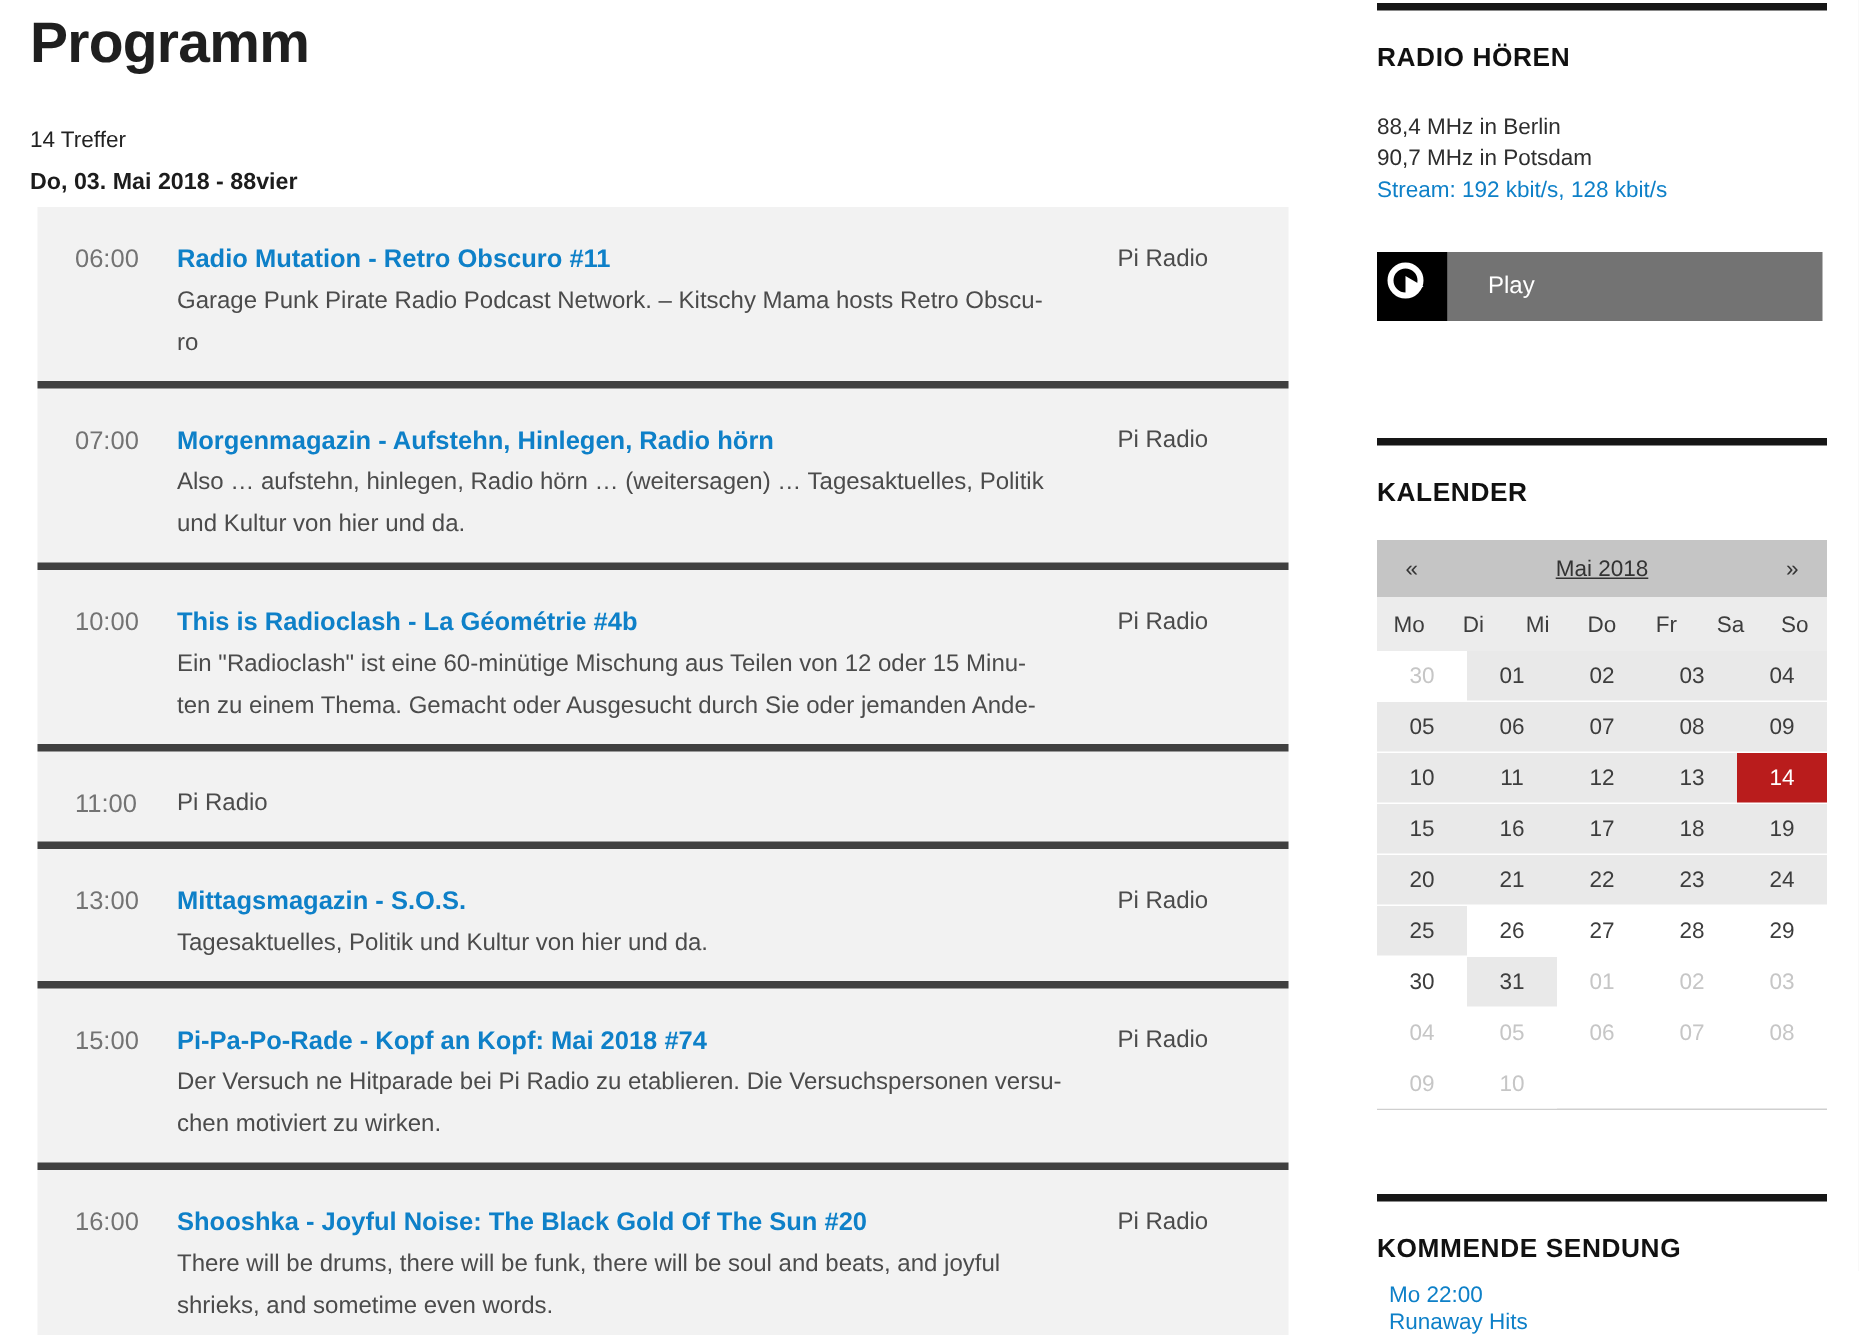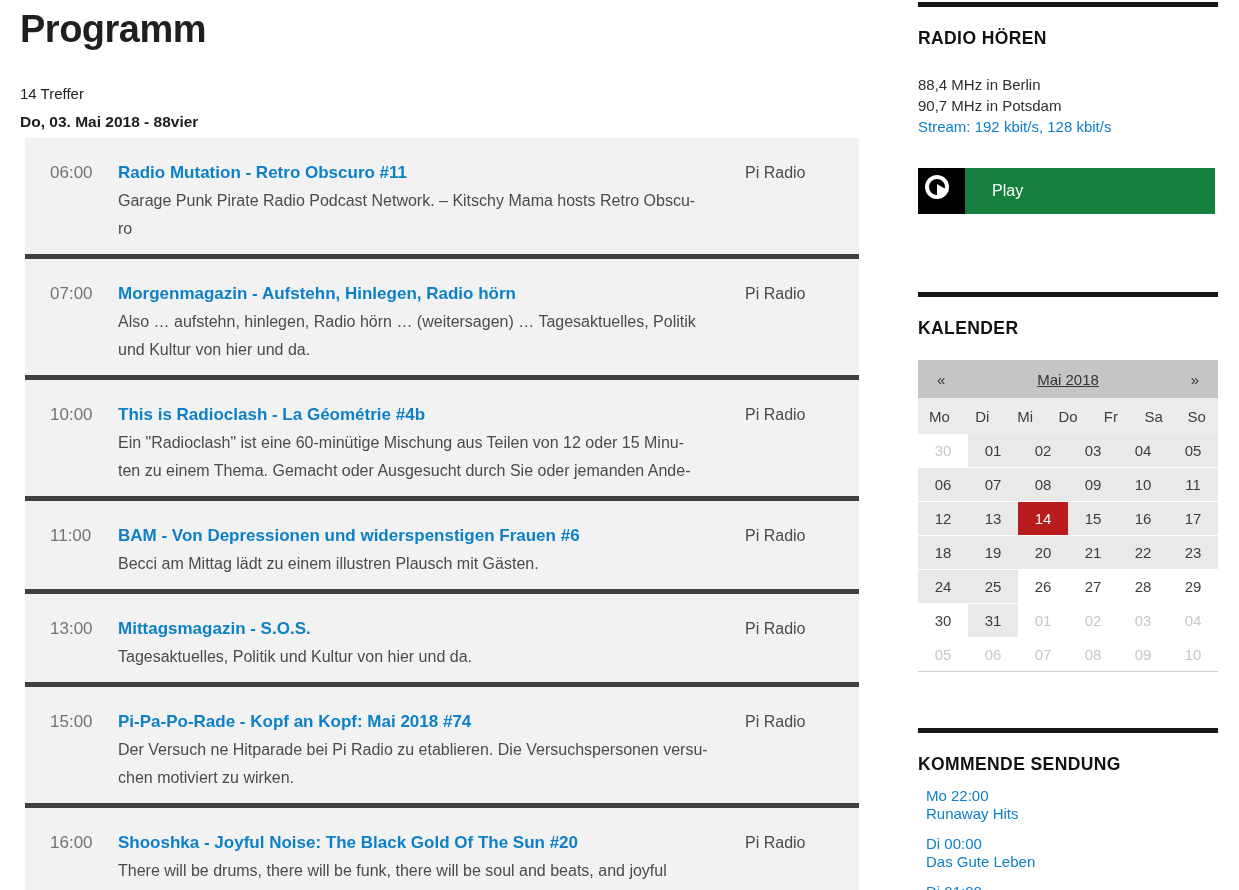--- a/index.html
+++ b/index.html
@@ -50,38 +50,38 @@
   .play-icon-box { width: 47px; flex-shrink: 0; background: #000; position: relative; }
   .play-circle {
     position: absolute; left: 7px; top: 7px; width: 24px; height: 24px;
     border: 4px solid #fff; border-radius: 50%;
   }
   .play-triangle {
     position: absolute; left: 8px; top: 5px; width: 0; height: 0;
     border-left: 12px solid #fff; border-top: 7px solid transparent; border-bottom: 7px solid transparent;
   }
   .play-label {
-    flex: 1; background: #15803d; color: #fff; font-size: 16px;
+    flex: 1; background: #737373; color: #fff; font-size: 16px;
     display: flex; align-items: center; padding-left: 27px;
   }
 
   .calendar { margin-top: 22px; width: 300px; }
   .cal-header {
     height: 38px; background: #c5c5c5; display: flex; align-items: center;
     font-size: 15px; color: #333;
   }
   .cal-prev { width: 46px; padding-left: 19px; cursor: pointer; }
   .cal-month { flex: 1; text-align: center; text-decoration: underline; }
   .cal-next { width: 46px; padding-right: 19px; text-align: right; cursor: pointer; }
   .cal-weekdays {
     height: 36px; background: #ececec; display: grid; grid-template-columns: repeat(7, 1fr);
     align-items: center; text-align: center; font-size: 15px; color: #3d3d3d;
   }
   .cal-grid {
-    display: grid; grid-template-columns: repeat(6, 1fr); grid-auto-rows: 33px; row-gap: 1px;
+    display: grid; grid-template-columns: repeat(5, 1fr); grid-auto-rows: 33px; row-gap: 1px;
     font-size: 15px; border-bottom: 1px solid #cfcfcf;
   }
   .cal-day { display: flex; align-items: center; justify-content: center; }
   .cal-day.event { background: #e9e9e9; color: #3d3d3d; cursor: pointer; }
   .cal-day.plain { background: #fff; color: #3d3d3d; }
   .cal-day.other { background: #fff; color: #c6c6c6; }
   .cal-day.selected { background: #b91c1c; color: #fff; cursor: pointer; }
 
   .upcoming { margin-top: 13px; }
   .upcoming-item { margin-top: 13px; padding-left: 8px; font-size: 15px; line-height: 17.5px; }
@@ -124,24 +124,20 @@
           <div class="col-main">
             <a class="program-title" href="#">This is Radioclash - La Géométrie #4b</a>
             <div class="program-desc">Ein "Radioclash" ist eine 60-minütige Mischung aus Teilen von 12 oder 15 Minu-
 ten zu einem Thema. Gemacht oder Ausgesucht durch Sie oder jemanden Ande-</div>
           </div>
           <div class="col-station">Pi Radio</div>
         </div>
 
         <div class="program-row">
           <div class="col-time">11:00</div>
-          <div class="col-main">
-            <a class="program-title" href="#">BAM - Von Depressionen und widerspenstigen Frauen #6</a>
-            <div class="program-desc">Becci am Mittag lädt zu einem illustren Plausch mit Gästen.</div>
-          </div>
           <div class="col-station">Pi Radio</div>
         </div>
 
         <div class="program-row">
           <div class="col-time">13:00</div>
           <div class="col-main">
             <a class="program-title" href="#">Mittagsmagazin - S.O.S.</a>
             <div class="program-desc">Tagesaktuelles, Politik und Kultur von hier und da.</div>
           </div>
           <div class="col-station">Pi Radio</div>

